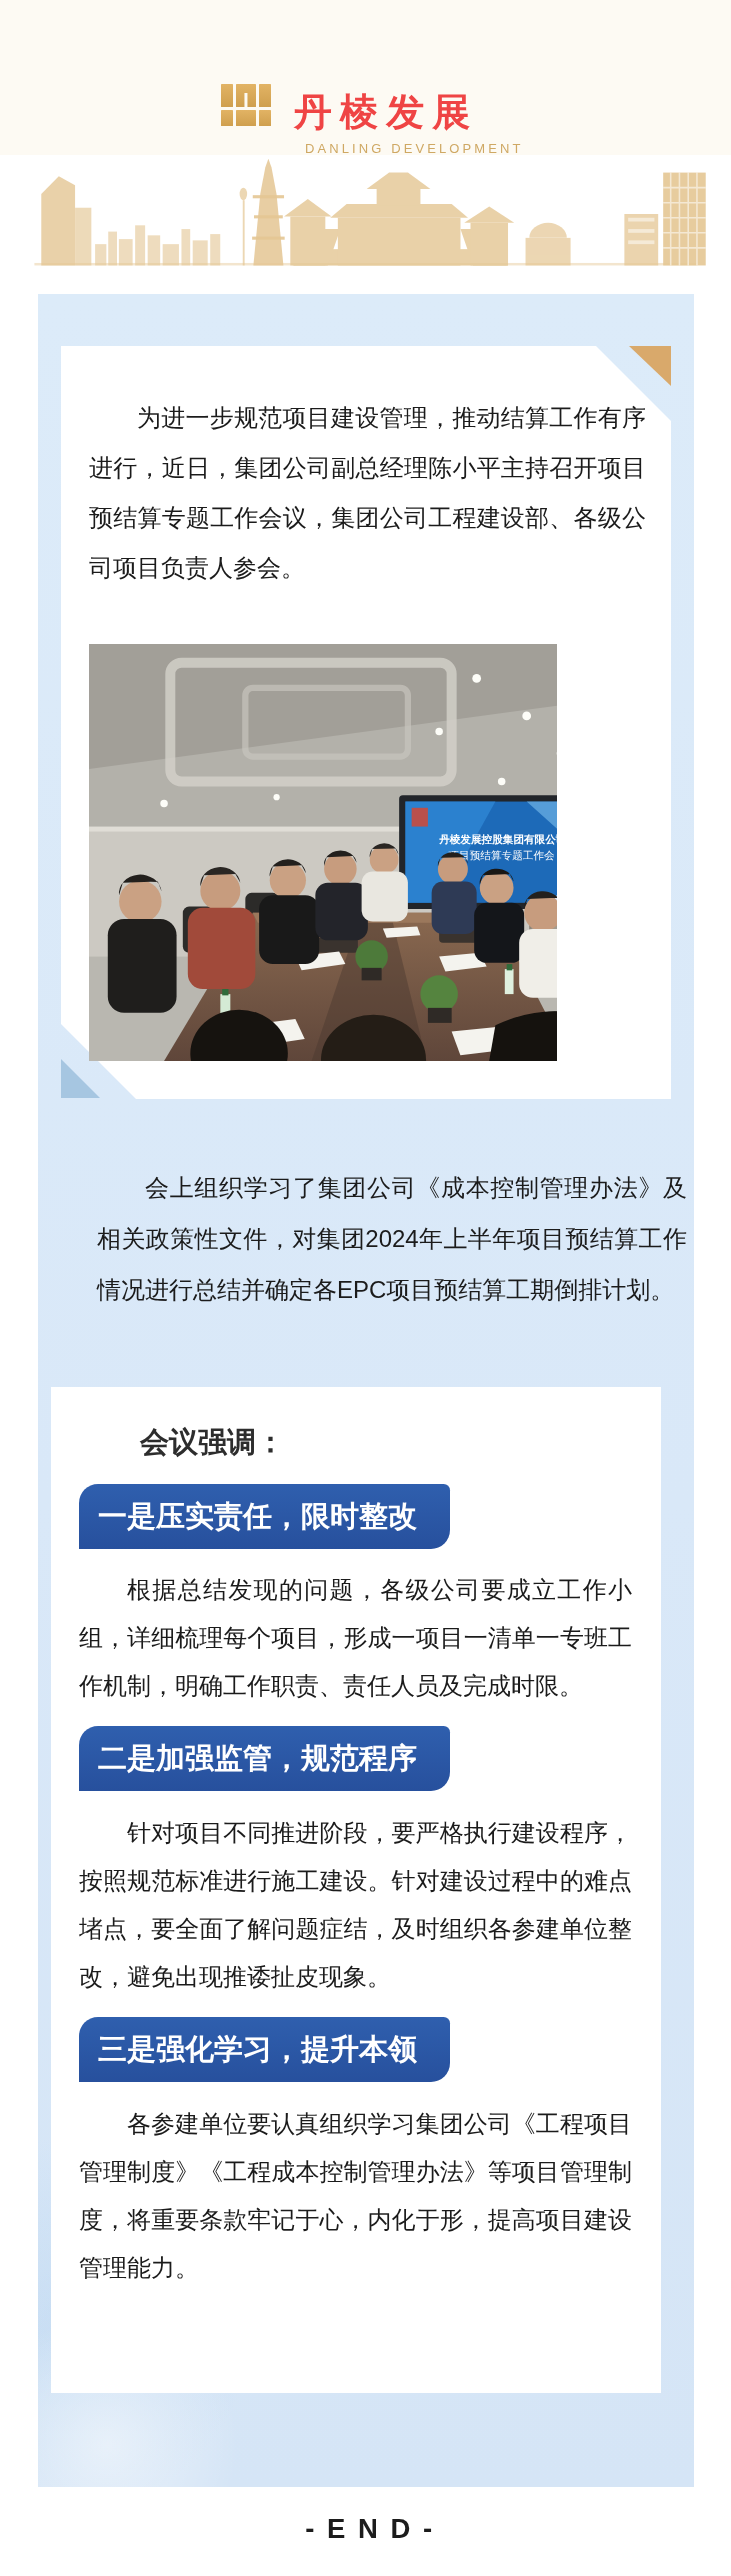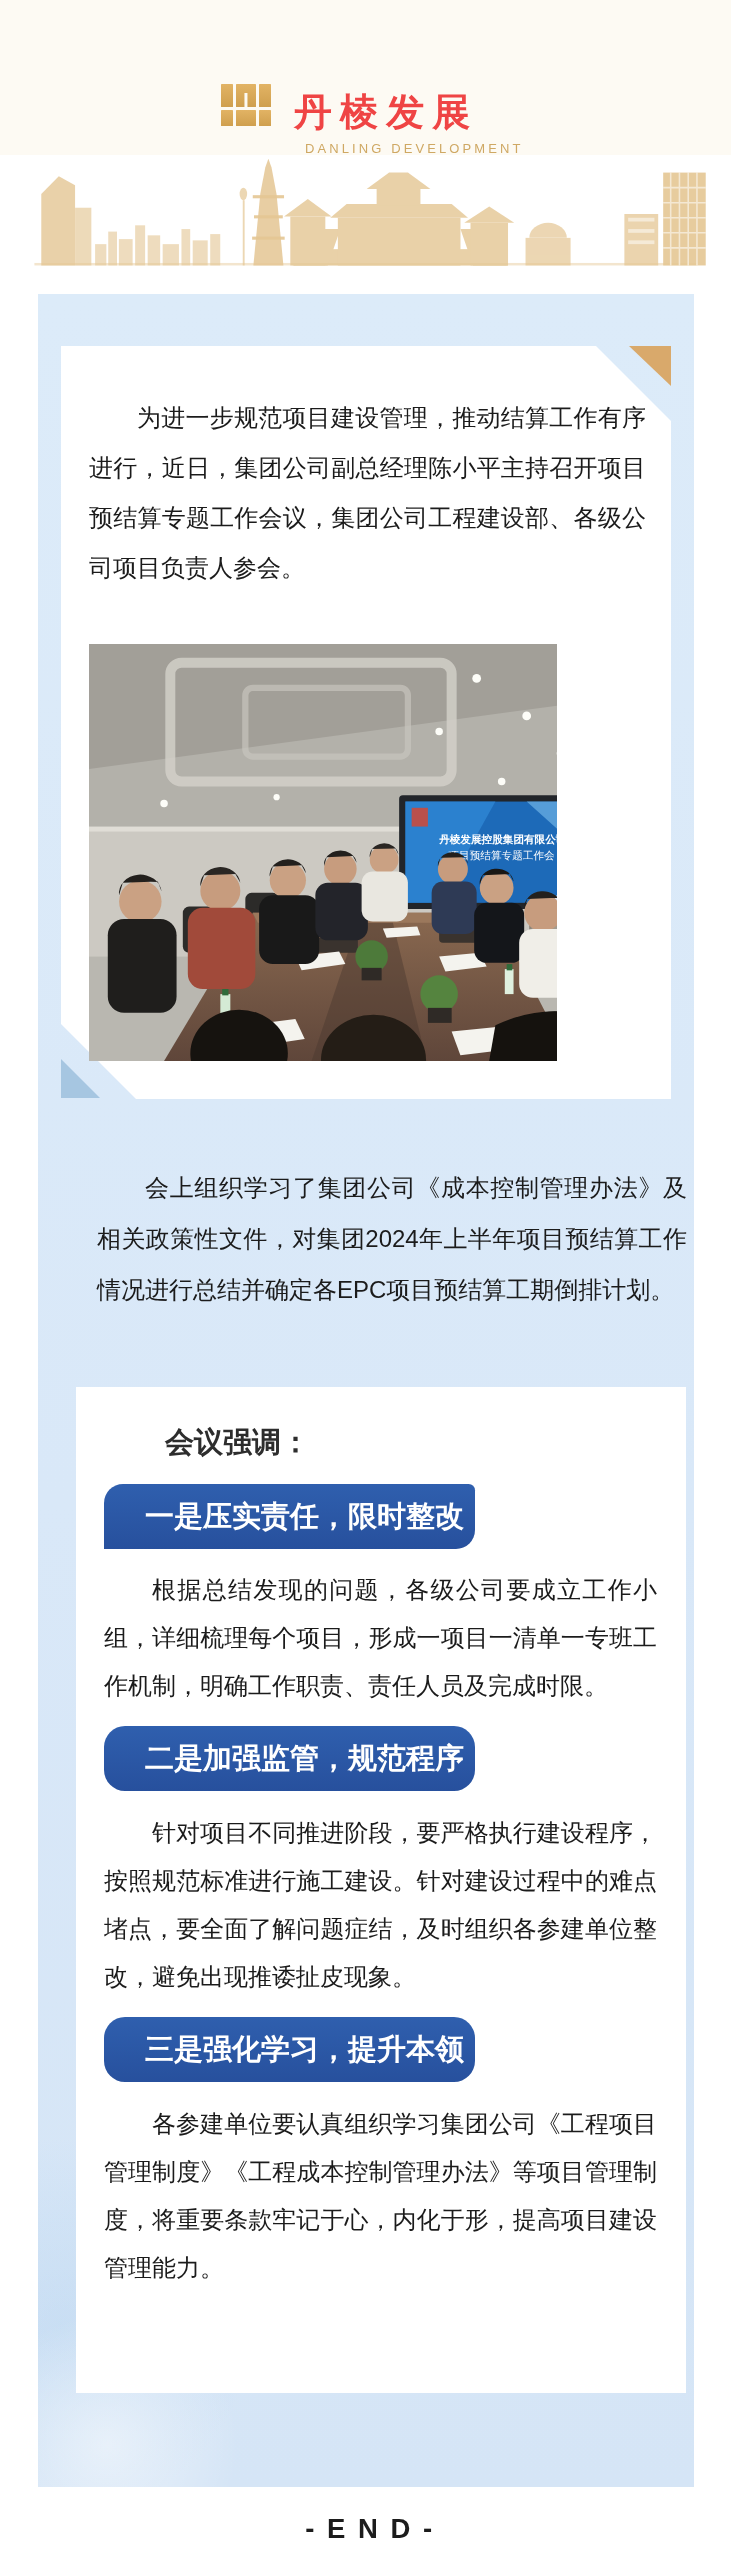--- a/index.html
+++ b/index.html
@@ -54,36 +54,36 @@
   .para{
     color:#1b1b1b;font-size:24px;text-align:justify;text-justify:inter-ideograph;
     text-indent:2em;word-break:break-all;line-break:strict;
   }
   .para-1{position:absolute;left:89px;top:393px;width:557px;line-height:50px;}
   .para-2{position:absolute;left:74px;top:1162px;width:590px;line-height:51px;margin-left:23px;}
   
   .photo{position:absolute;left:89px;top:644px;width:468px;height:417px;overflow:hidden;background:#b9b7b0;}
   
   .white-card-2{
-    position:absolute;left:76px;top:1387px;width:610px;height:1006px;background:#ffffff;
+    position:absolute;left:51px;top:1387px;width:610px;height:1006px;background:#ffffff;
     box-sizing:border-box;padding:36px 28px 0 28px;
   }
   .emphasis-heading{
     margin-left:61px;font-size:29px;line-height:38px;font-weight:600;color:#2d2d2d;
   }
   .pill{
     width:371px;height:65px;margin-top:22.5px;box-sizing:border-box;
     background:linear-gradient(180deg,#2f5fae,#27509d);
     border-radius:19px 6.3px 19px 0;
-    color:#ffffff;font-weight:700;font-size:29px;line-height:65px;padding-left:41px;
+    color:#ffffff;font-weight:700;font-size:29px;line-height:65px;padding-left:19px;
     white-space:nowrap;
   }
   .pill + .card2-para{margin-top:17.5px;}
   .card2-para{margin-top:16.3px;line-height:48px;width:553px;}
-  .pill.later{margin-top:16.3px;border-radius:21px;}
+  .pill.later{margin-top:16.3px;}
   
   .end-marker{
     position:absolute;left:4px;top:2513px;width:732px;text-align:center;
     font-size:27.5px;font-weight:600;letter-spacing:2.5px;color:#1c1c1c;
   }
 </style>
 </head>
 <body>
 
 <div class="header-band"></div>

